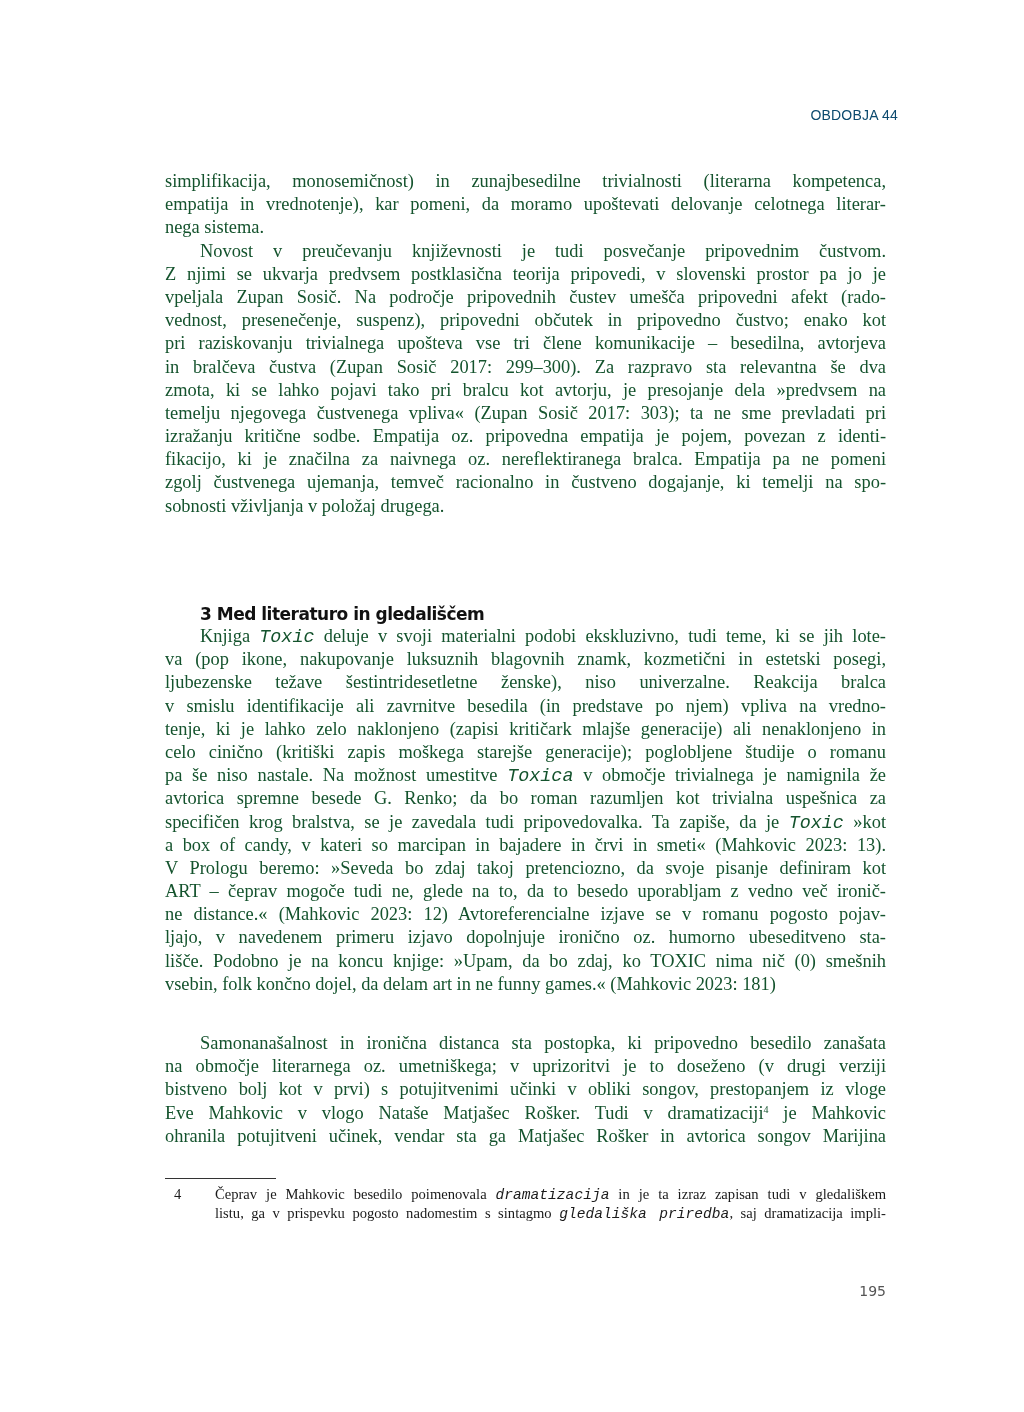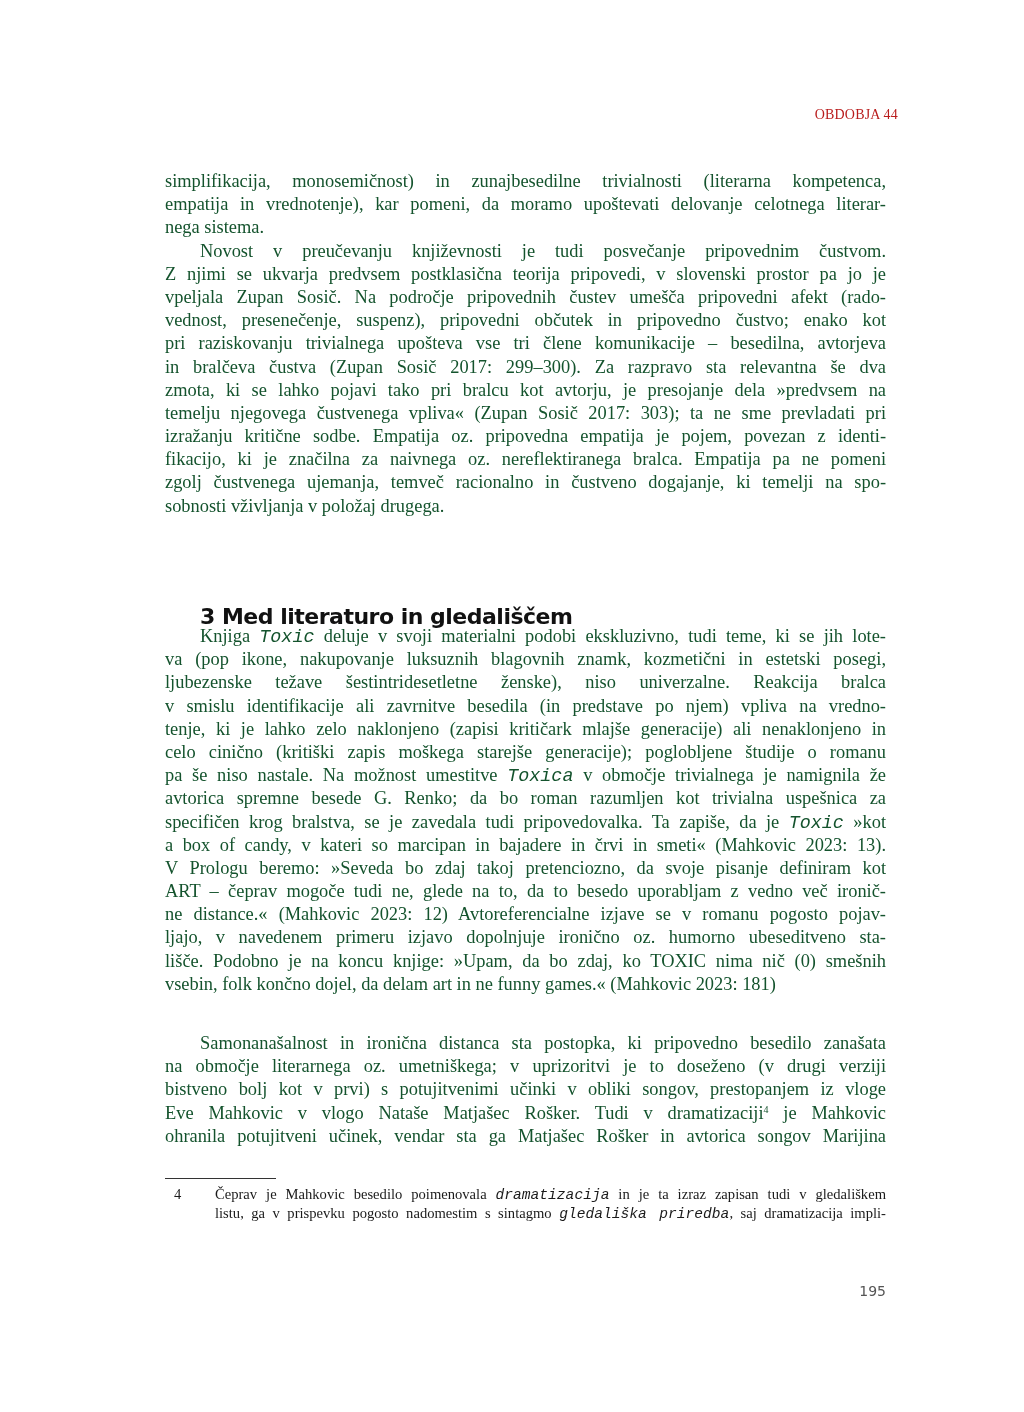--- a/index.html
+++ b/index.html
@@ -1,33 +1,33 @@
 <!DOCTYPE html>
 <html><head>
 <meta charset="utf-8">
 <style>
   html, body { margin: 0; padding: 0; background: #ffffff; }
   body { width: 1024px; height: 1412px; position: relative; overflow: hidden; color: #1a1a1a; }
   .running-header {
     position: absolute; top: 107px; right: 126px;
-    font-family: Liberation Serif, serif; font-size: 14px; letter-spacing: 0.2px; color: #b91c1c;
+    font-family: Liberation Sans, sans-serif; font-size: 14px; letter-spacing: 0.2px; color: #0c4a6e;
   }
   .text-block {
     position: absolute; left: 165px; width: 721px;
     font-family: "Liberation Serif", serif; font-size: 18.4px; color: #14532d;
   }
   .line {
     display: block; height: 23.2px; line-height: 23.2px;
     text-align: justify; text-align-last: justify; white-space: nowrap; overflow: visible;
   }
   .line.last { text-align-last: left; }
   .line.indent { padding-left: 35px; }
   .heading {
     position: absolute; left: 200px; top: 604px;
-    font-family: "DejaVu Sans", sans-serif; font-weight: bold; font-size: 22px;
+    font-family: "DejaVu Sans", sans-serif; font-weight: bold; font-size: 17px;
     letter-spacing: -0.5px; color: #111;
   }
   .fn-rule {
     position: absolute; left: 165px; top: 1178px; width: 111px; height: 0;
     border-top: 1.3px solid #333;
   }
   .footnote {
     position: absolute; left: 165px; top: 1185px; width: 721px;
     font-family: "Liberation Serif", serif; font-size: 14.6px; color: #1a1a1a;
   }

